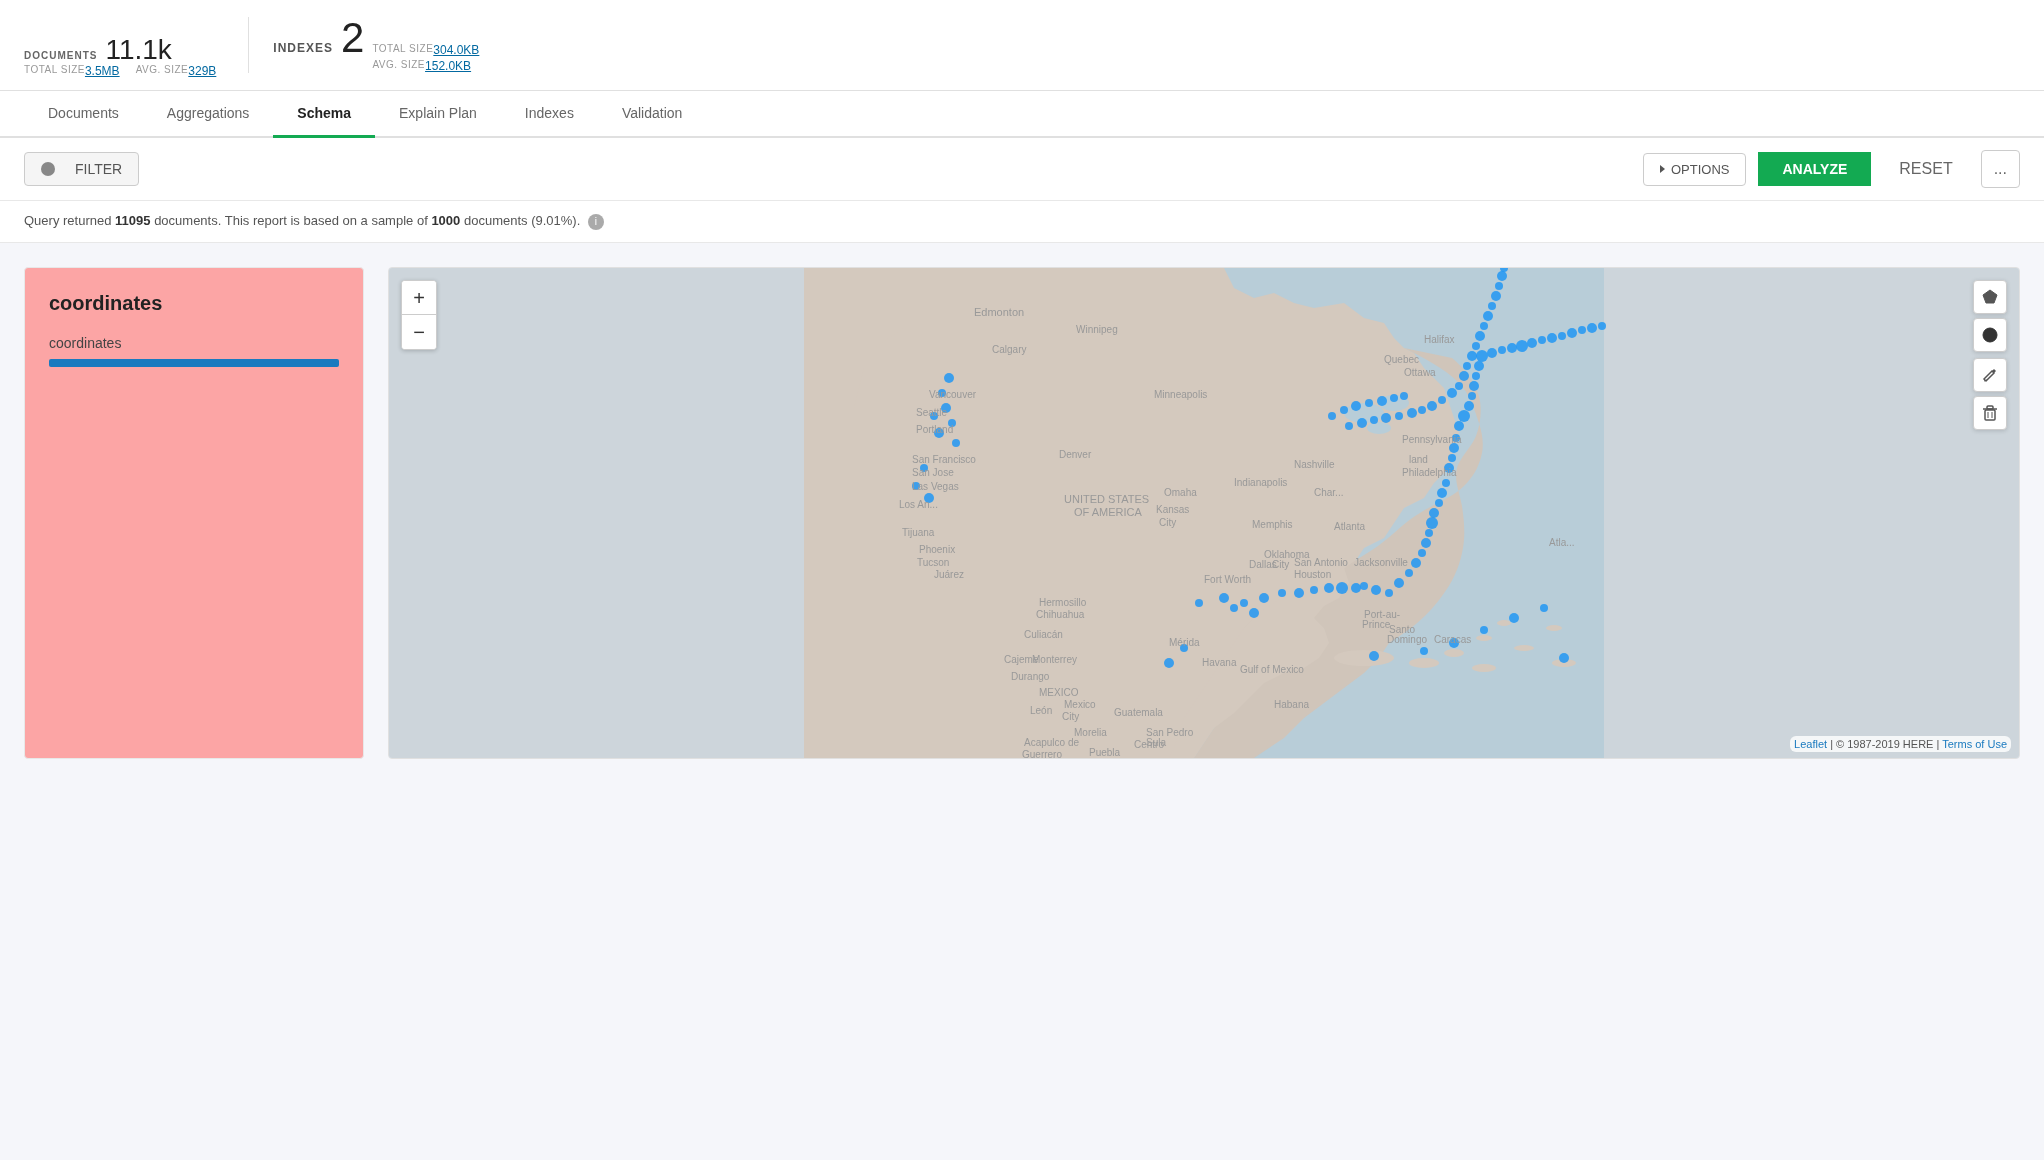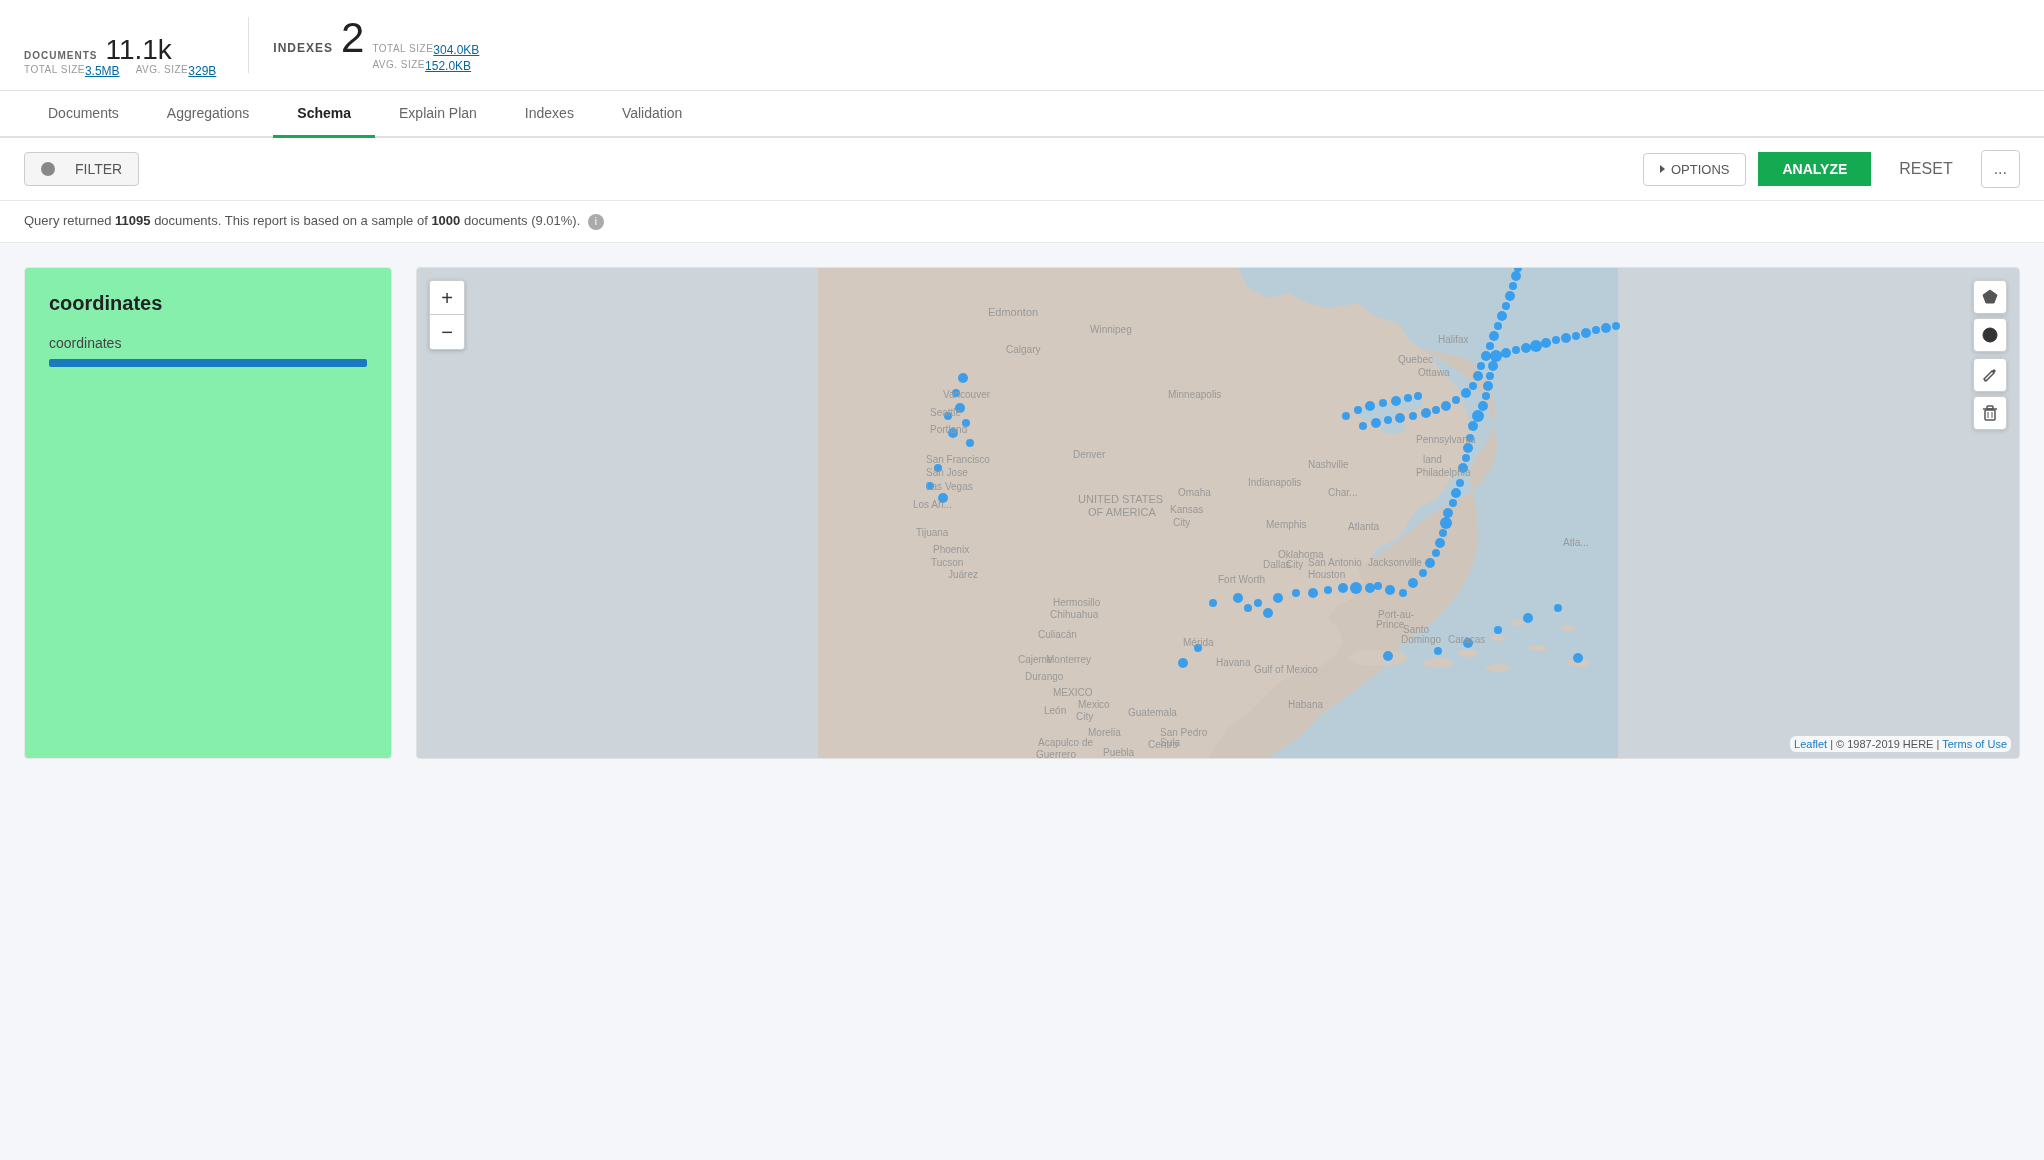--- a/index.html
+++ b/index.html
@@ -39,21 +39,21 @@
 
     
     .query-info { padding: 12px 24px; font-size: 13px; color: #555; background: #fff; border-bottom: 1px solid #e8e8e8; }
     .query-info strong { font-weight: 700; color: #333; }
     .info-icon { display: inline-block; width: 16px; height: 16px; background: #aaa; border-radius: 50%; text-align: center; line-height: 16px; font-size: 10px; color: #fff; margin-left: 4px; cursor: pointer; }
 
     
     .main-content { padding: 24px; display: flex; gap: 24px; }
 
     
-    .left-panel { width: 368px; flex-shrink: 0; background: #86efac; border-radius: 4px; padding: 24px; border: 1px solid #e8e8e8; }
+    .left-panel { width: 340px; flex-shrink: 0; background: #fca5a5; border-radius: 4px; padding: 24px; border: 1px solid #e8e8e8; }
     .field-title { font-size: 20px; font-weight: 600; color: #222; margin-bottom: 20px; }
     .field-name { font-size: 14px; color: #444; margin-bottom: 8px; }
     .field-bar { height: 8px; background: #1a7abf; border-radius: 2px; width: 100%; }
 
     
     .map-container { flex: 1; position: relative; border-radius: 4px; overflow: hidden; border: 1px solid #e0e0e0; min-height: 490px; background: #e8eef4; }
 
     
     .map-zoom { position: absolute; top: 12px; left: 12px; display: flex; flex-direction: column; background: #fff; border: 1px solid #ccc; border-radius: 4px; overflow: hidden; box-shadow: 0 1px 4px rgba(0,0,0,0.2); }
     .zoom-btn { width: 34px; height: 34px; background: #fff; border: none; font-size: 20px; cursor: pointer; color: #333; display: flex; align-items: center; justify-content: center; line-height: 1; }

